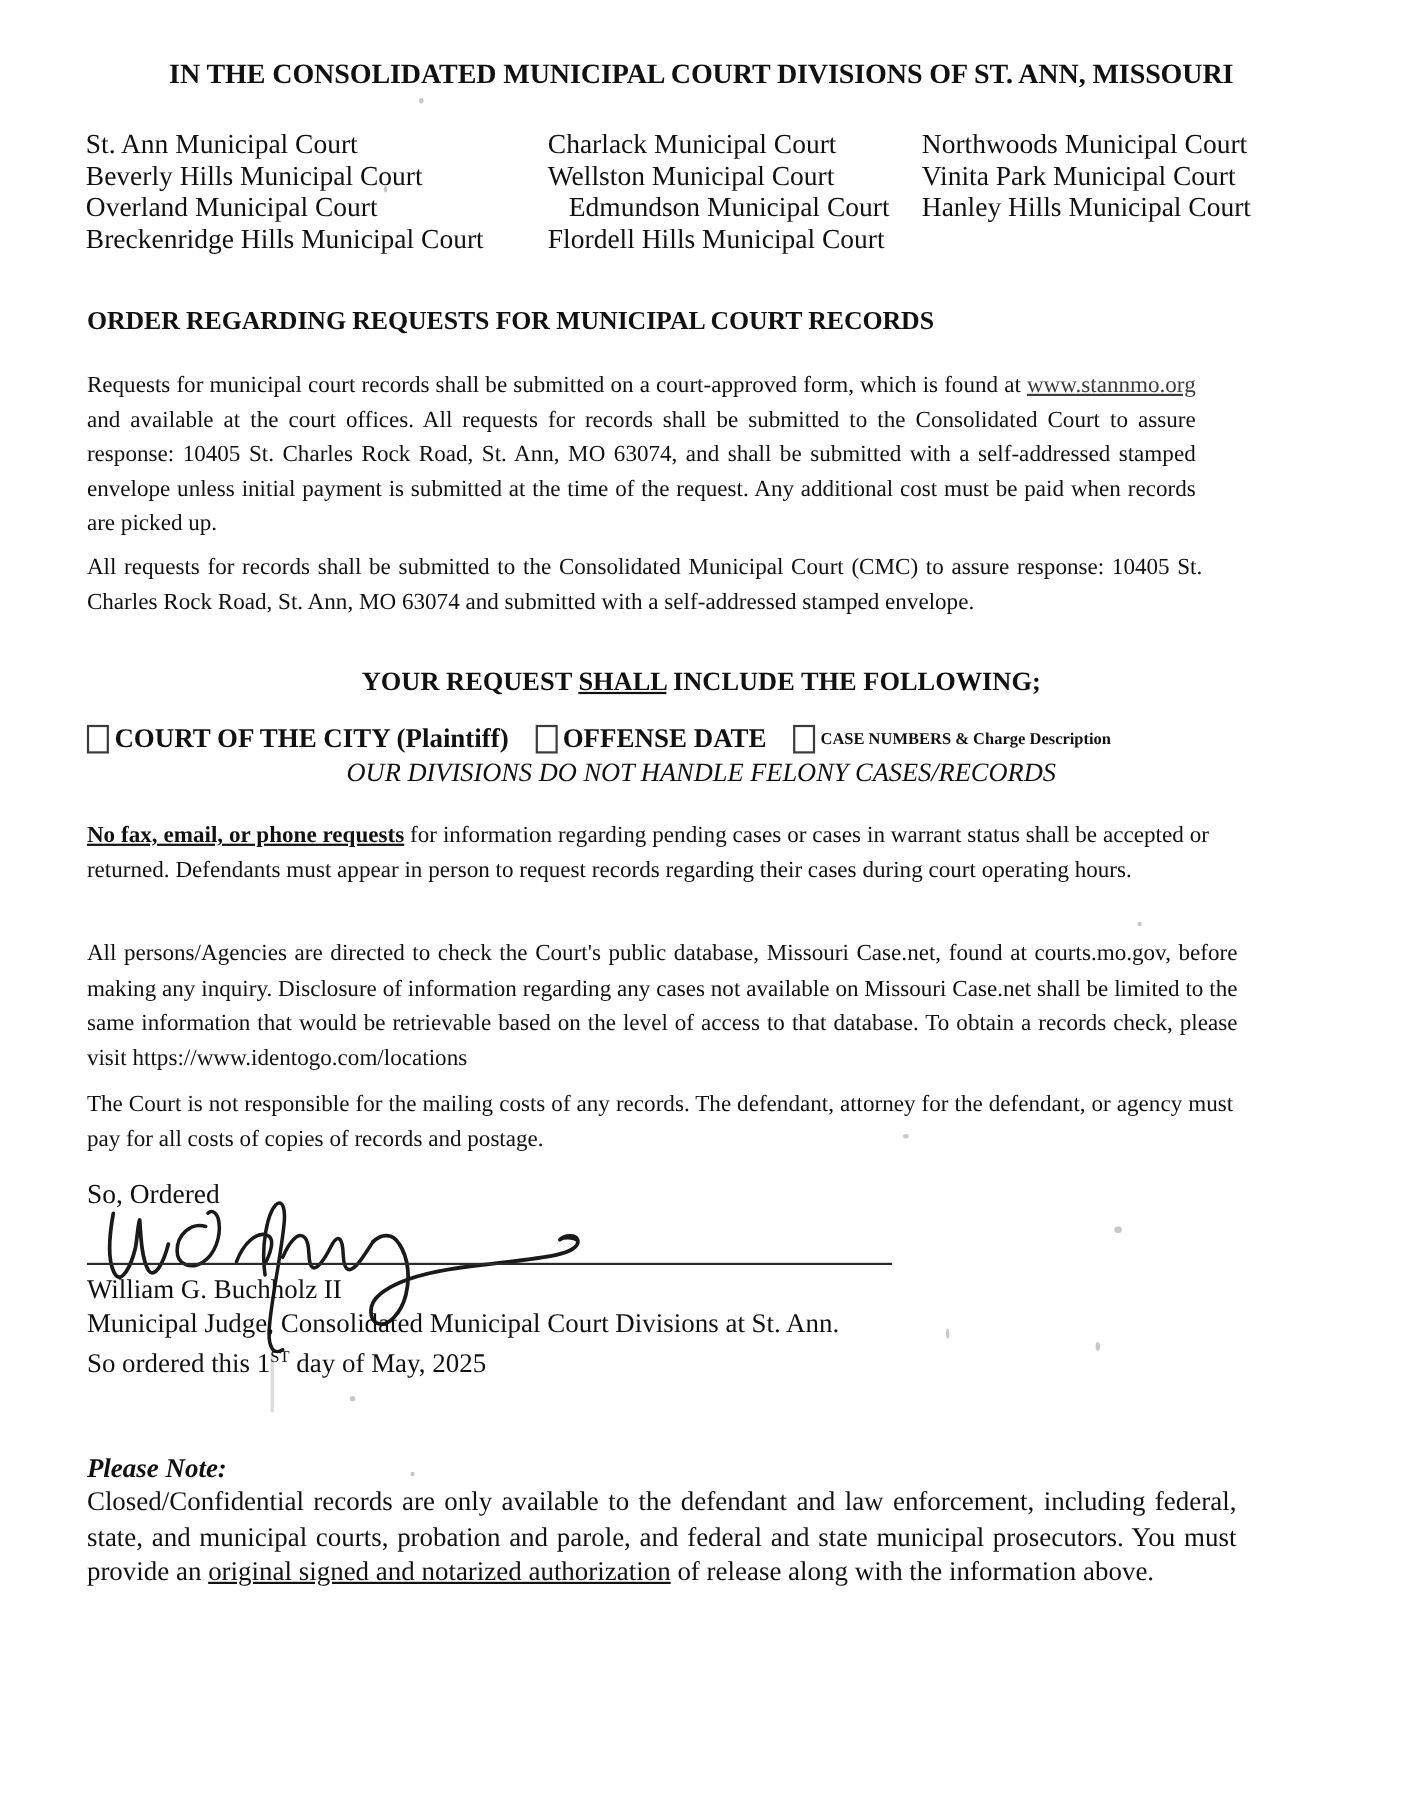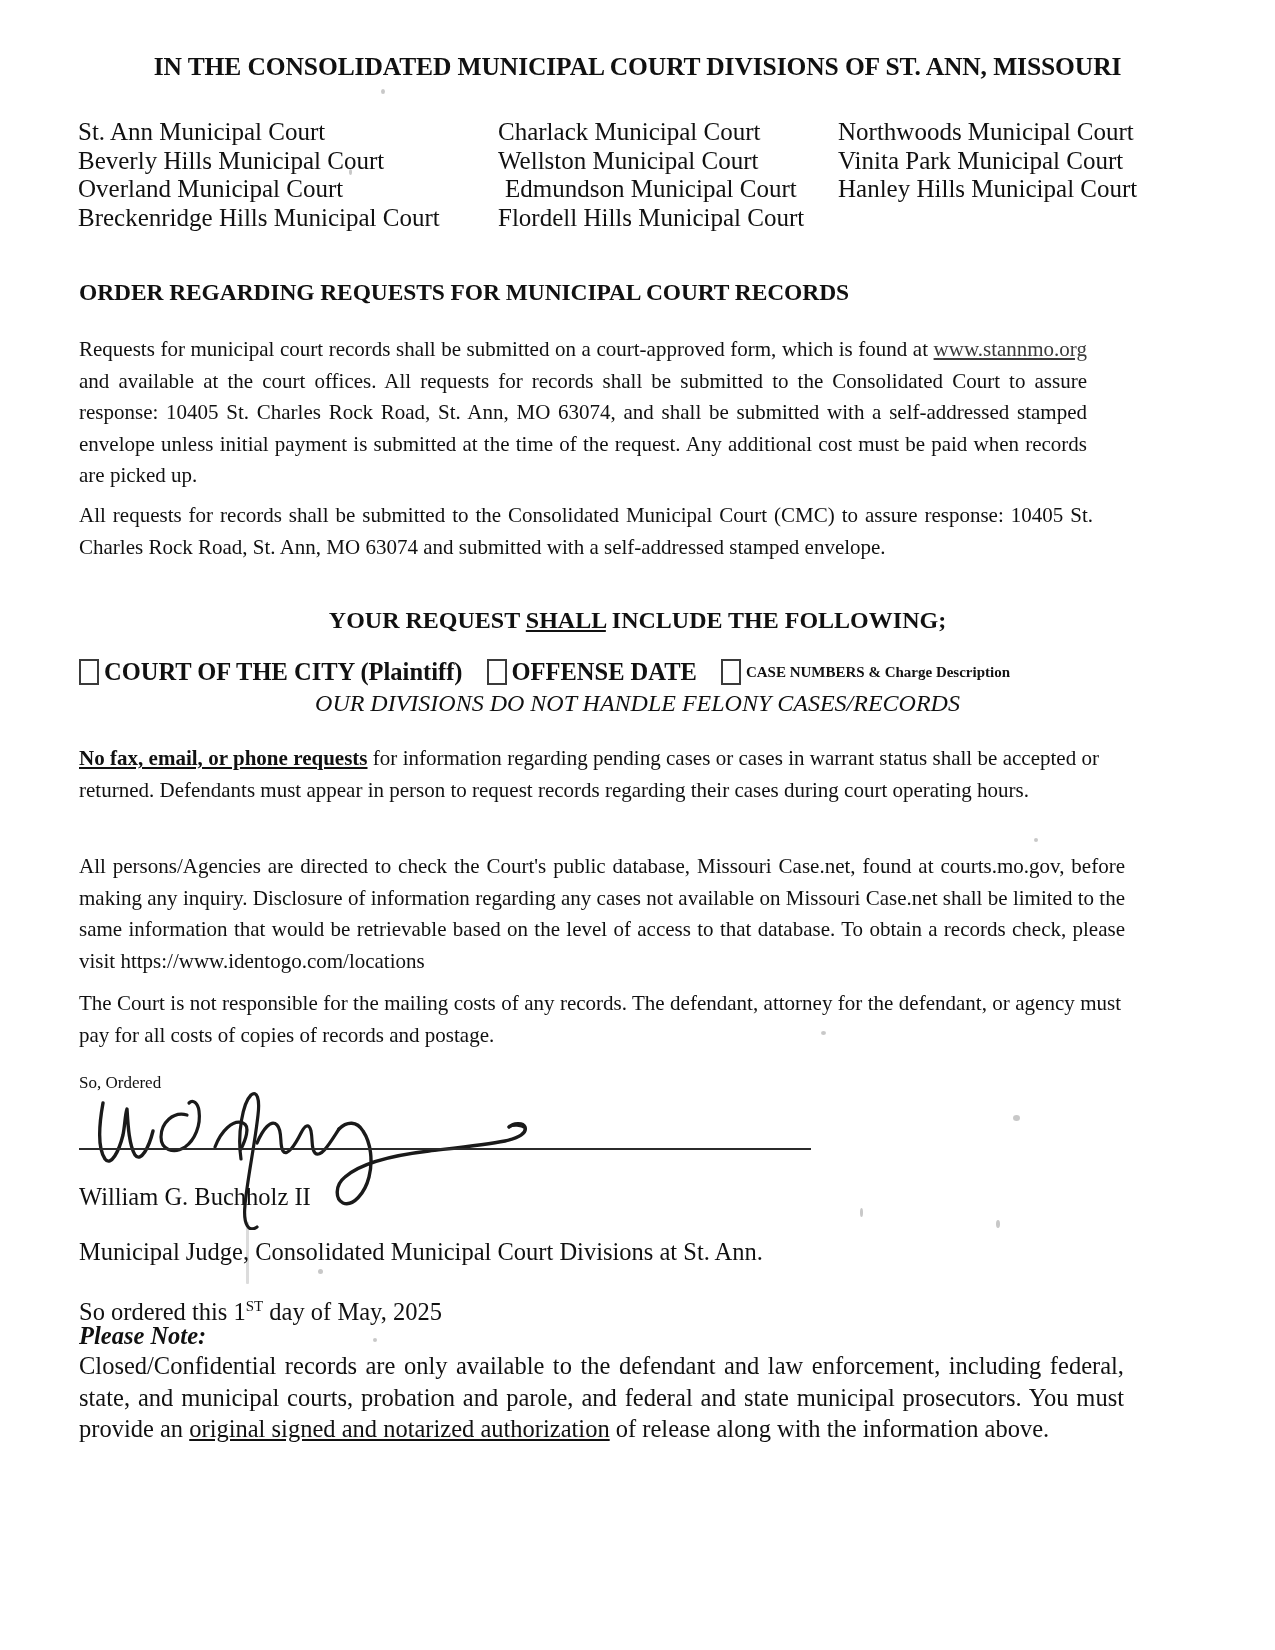--- a/index.html
+++ b/index.html
@@ -44,21 +44,21 @@
     left: 78px;
     width: 1090px;
     display: flex;
     font-size: 25px;
     line-height: 28.5px;
   }
   .courts .col { }
   .courts .col-1 { width: 420px; }
   .courts .col-2 { width: 340px; }
   .courts .col-3 { width: 330px; }
-  .courts .col-2 .ln:nth-child(3) { padding-left: 7px; }
+  .courts .col-2 .ln:nth-child(3) { padding-left: 7px; margin-left: 12px; }
   .court-line { white-space: nowrap; }
 
   .section-head {
     position: absolute;
     left: 79px;
     top: 279px;
     font-weight: bold;
     font-size: 23.5px;
     letter-spacing: -0.1px;
   }
@@ -128,21 +128,21 @@
     text-align: center;
     font-style: italic;
     font-weight: normal;
     font-size: 24px;
   }
 
   .so-ordered {
     position: absolute;
     left: 79px;
     top: 1073px;
-    font-size: 17px;
+    font-size: 25px;
   }
   .sig-line {
     position: absolute;
     left: 79px;
     top: 1148px;
     width: 732px;
     height: 0;
     border-top: 2px solid #2b2b2b;
   }
   .sig-svg {
@@ -153,21 +153,21 @@
     height: 145px;
     pointer-events: none;
   }
   .sig-name {
     position: absolute;
     left: 79px;
     top: 1157px;
     font-size: 24.5px;
     line-height: 31px;
   }
-  .sig-name .ln { white-space: nowrap; margin-top: 24px; }
+  .sig-name .ln { white-space: nowrap; }
   .sup { font-size: 15px; vertical-align: super; }
 
   .note-head {
     position: absolute;
     left: 79px;
     top: 1322px;
     font-style: italic;
     font-weight: bold;
     font-size: 24.5px;
   }

